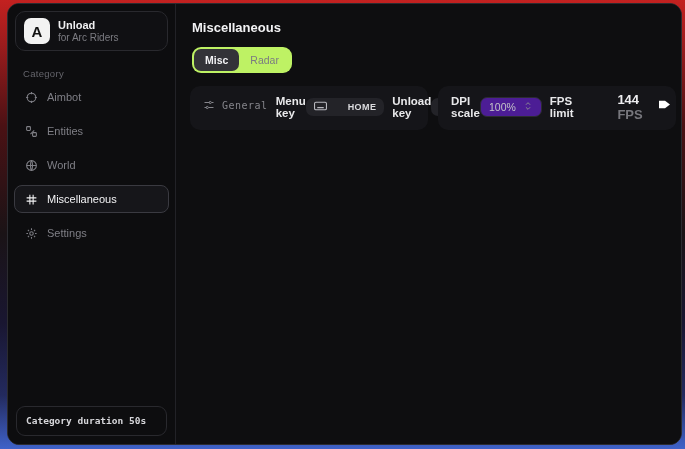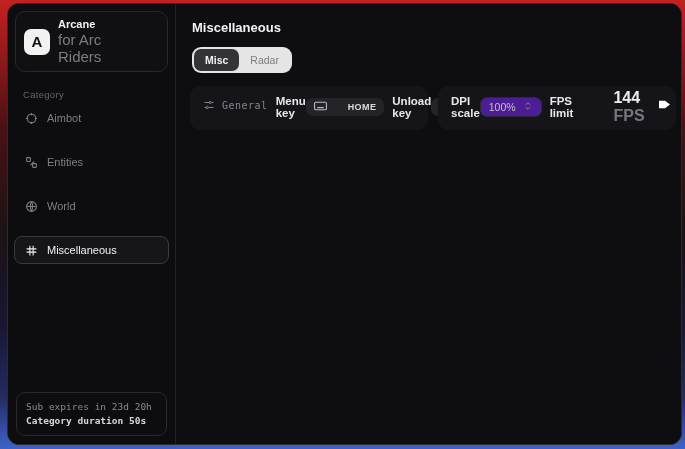--- a/index.html
+++ b/index.html
@@ -32,24 +32,24 @@
     background:#101013;
   }
   .logo {
     width:26px; height:26px; border-radius:7px;
     background:#f2f2f2; color:#111;
     font-weight:bold; font-size:15px;
     display:flex; align-items:center; justify-content:center;
   }
   .brand-text { flex:1; line-height:1.15; }
   .brand-title { font-size:11px; font-weight:bold; color:#f0f0f2; }
-  .brand-sub { font-size:15px; color:#7c7c82; }
+  .brand-sub { font-size:10px; color:#7c7c82; }
   .refresh-btn { color:#6d6d74; display:flex; align-items:center; cursor:pointer; }
   .cat-label { font-size:9.5px; color:#65656c; margin:10px 0 4px 15px; letter-spacing:.3px; }
-  .nav { display:flex; flex-direction:column; gap:16px; padding:0 6px; }
+  .nav { display:flex; flex-direction:column; gap:6px; padding:0 6px; }
   .nav-item {
     display:flex; align-items:center; gap:9px;
     padding:6px 9px; border-radius:8px;
     border:1px solid transparent;
     color:#7f7f86; font-size:11px;
     cursor:pointer;
   }
   .nav-item.selected {
     border-color:#3a3a41; background:#16161a; color:#f2f2f4;
   }
@@ -61,21 +61,21 @@
     border:1px solid #29292e; border-radius:9px;
     font-family:"DejaVu Sans Mono", monospace;
     line-height:1.5;
   }
   .session-line1 { font-size:9.5px; color:#8a8a90; }
   .session-line2 { font-size:9.5px; color:#d6d6da; font-weight:bold; }
   
   .main { flex:1; padding:13px 14px; background:#0e0e10; }
   .page-title { font-size:13px; font-weight:bold; color:#f2f2f4; margin:3px 0 12px 2px; }
   .tabs {
-    display:inline-flex; background:#e5e5e5; border-radius:9px; padding:2px; margin-left:2px;align-items:flex-end;
+    display:inline-flex; background:#bef264; border-radius:9px; padding:2px; margin-left:2px;align-items:flex-end;
   }
   .tab {
     font-size:10.5px; padding:5px 11px; border-radius:7px; color:#7b7b82; cursor:pointer;
   }
   .tab.selected { background:#333338; color:#f2f2f4; font-weight:bold; }
   .panels { display:flex; gap:10px; margin-top:13px; }
   .card {
     width:238px; background:#151519; border-radius:10px;
     padding:10px 13px 13px 13px;
     display:flex; flex-direction:row; gap:8px;
@@ -105,21 +105,21 @@
   .checkbox {
     width:16px; height:16px; border-radius:5px;
     border:1.5px solid #4b4b52; background:transparent; cursor:pointer;
   }
   .select {
     display:inline-flex; align-items:center; gap:7px;
     background:#4c1d95; border:1px solid #2c2c32; border-radius:7px;
     padding:3px 8px; font-size:10.5px; color:#c3c3c8; cursor:pointer;
   }
   .select svg { stroke:#8a8a90; }
-  .fps-value { font-size:16px;margin-left:31px; }
+  .fps-value { font-size:13px;margin-left:31px; }
   .fps-num { color:#ededf0; font-weight:bold; }
   .fps-unit { color:#77777d; font-weight:bold; }
   .slider { position:relative; height:12px; margin-top:2px; cursor:pointer; }
   .slider-track {
     position:absolute; left:0; right:0; top:5px; height:3px;
     background:#36363c; border-radius:2px;
   }
   .slider-fill {
     position:absolute; left:0; top:5px; height:3px;
     background:#f5f5f7; border-radius:2px;
@@ -132,21 +132,21 @@
 </style>
 </head>
 <body>
 
 <div class="window">
 
   <div class="sidebar">
     <div class="brand-card">
       <div class="logo">A</div>
       <div class="brand-text">
-        <div class="brand-title">Arcane</div>
+        <div class="brand-title">Unload</div>
         <div class="brand-sub">for Arc Riders</div>
       </div>
       <span class="refresh-btn">
         <svg width="13" height="13" viewBox="0 0 24 24" fill="none" stroke-width="2.2">
           <path d="M21 12a9 9 0 1 1-3-6.7"></path>
             <path d="M21 3v6h-6"></path>
         </svg>
       </span>
     </div>
 
@@ -182,26 +182,34 @@
         <span>World</span>
       </div>
       <div class="nav-item selected">
         <span class="nicon">
           <svg width="13" height="13" viewBox="0 0 24 24" fill="none" stroke-width="2">
             <path d="M9 3v18M15 3v18M3 9h18M3 15h18"></path>
           </svg>
         </span>
         <span>Miscellaneous</span>
       </div>
+      <div class="nav-item">
+        <span class="nicon">
+          <svg width="13" height="13" viewBox="0 0 24 24" fill="none" stroke-width="2">
+            <circle cx="12" cy="12" r="3.2"></circle>
+            <path d="M12 2.5v3M12 18.5v3M2.5 12h3M18.5 12h3M5.3 5.3l2.1 2.1M16.6 16.6l2.1 2.1M18.7 5.3l-2.1 2.1M7.4 16.6l-2.1 2.1"></path>
+          </svg>
+        </span>
+        <span>Settings</span>
+      </div>
     </div>
 
     <div class="spacer"></div>
 
     <div class="session-box">
-      <div class="session-line1">Sub expires in 23d 20h</div>
       <div class="session-line2">Category duration 50s</div>
     </div>
   </div>
 
   <div class="main">
     <div class="page-title">Miscellaneous</div>
 
     <div class="tabs">
       <div class="tab selected">Misc</div>
       <div class="tab">Radar</div>

